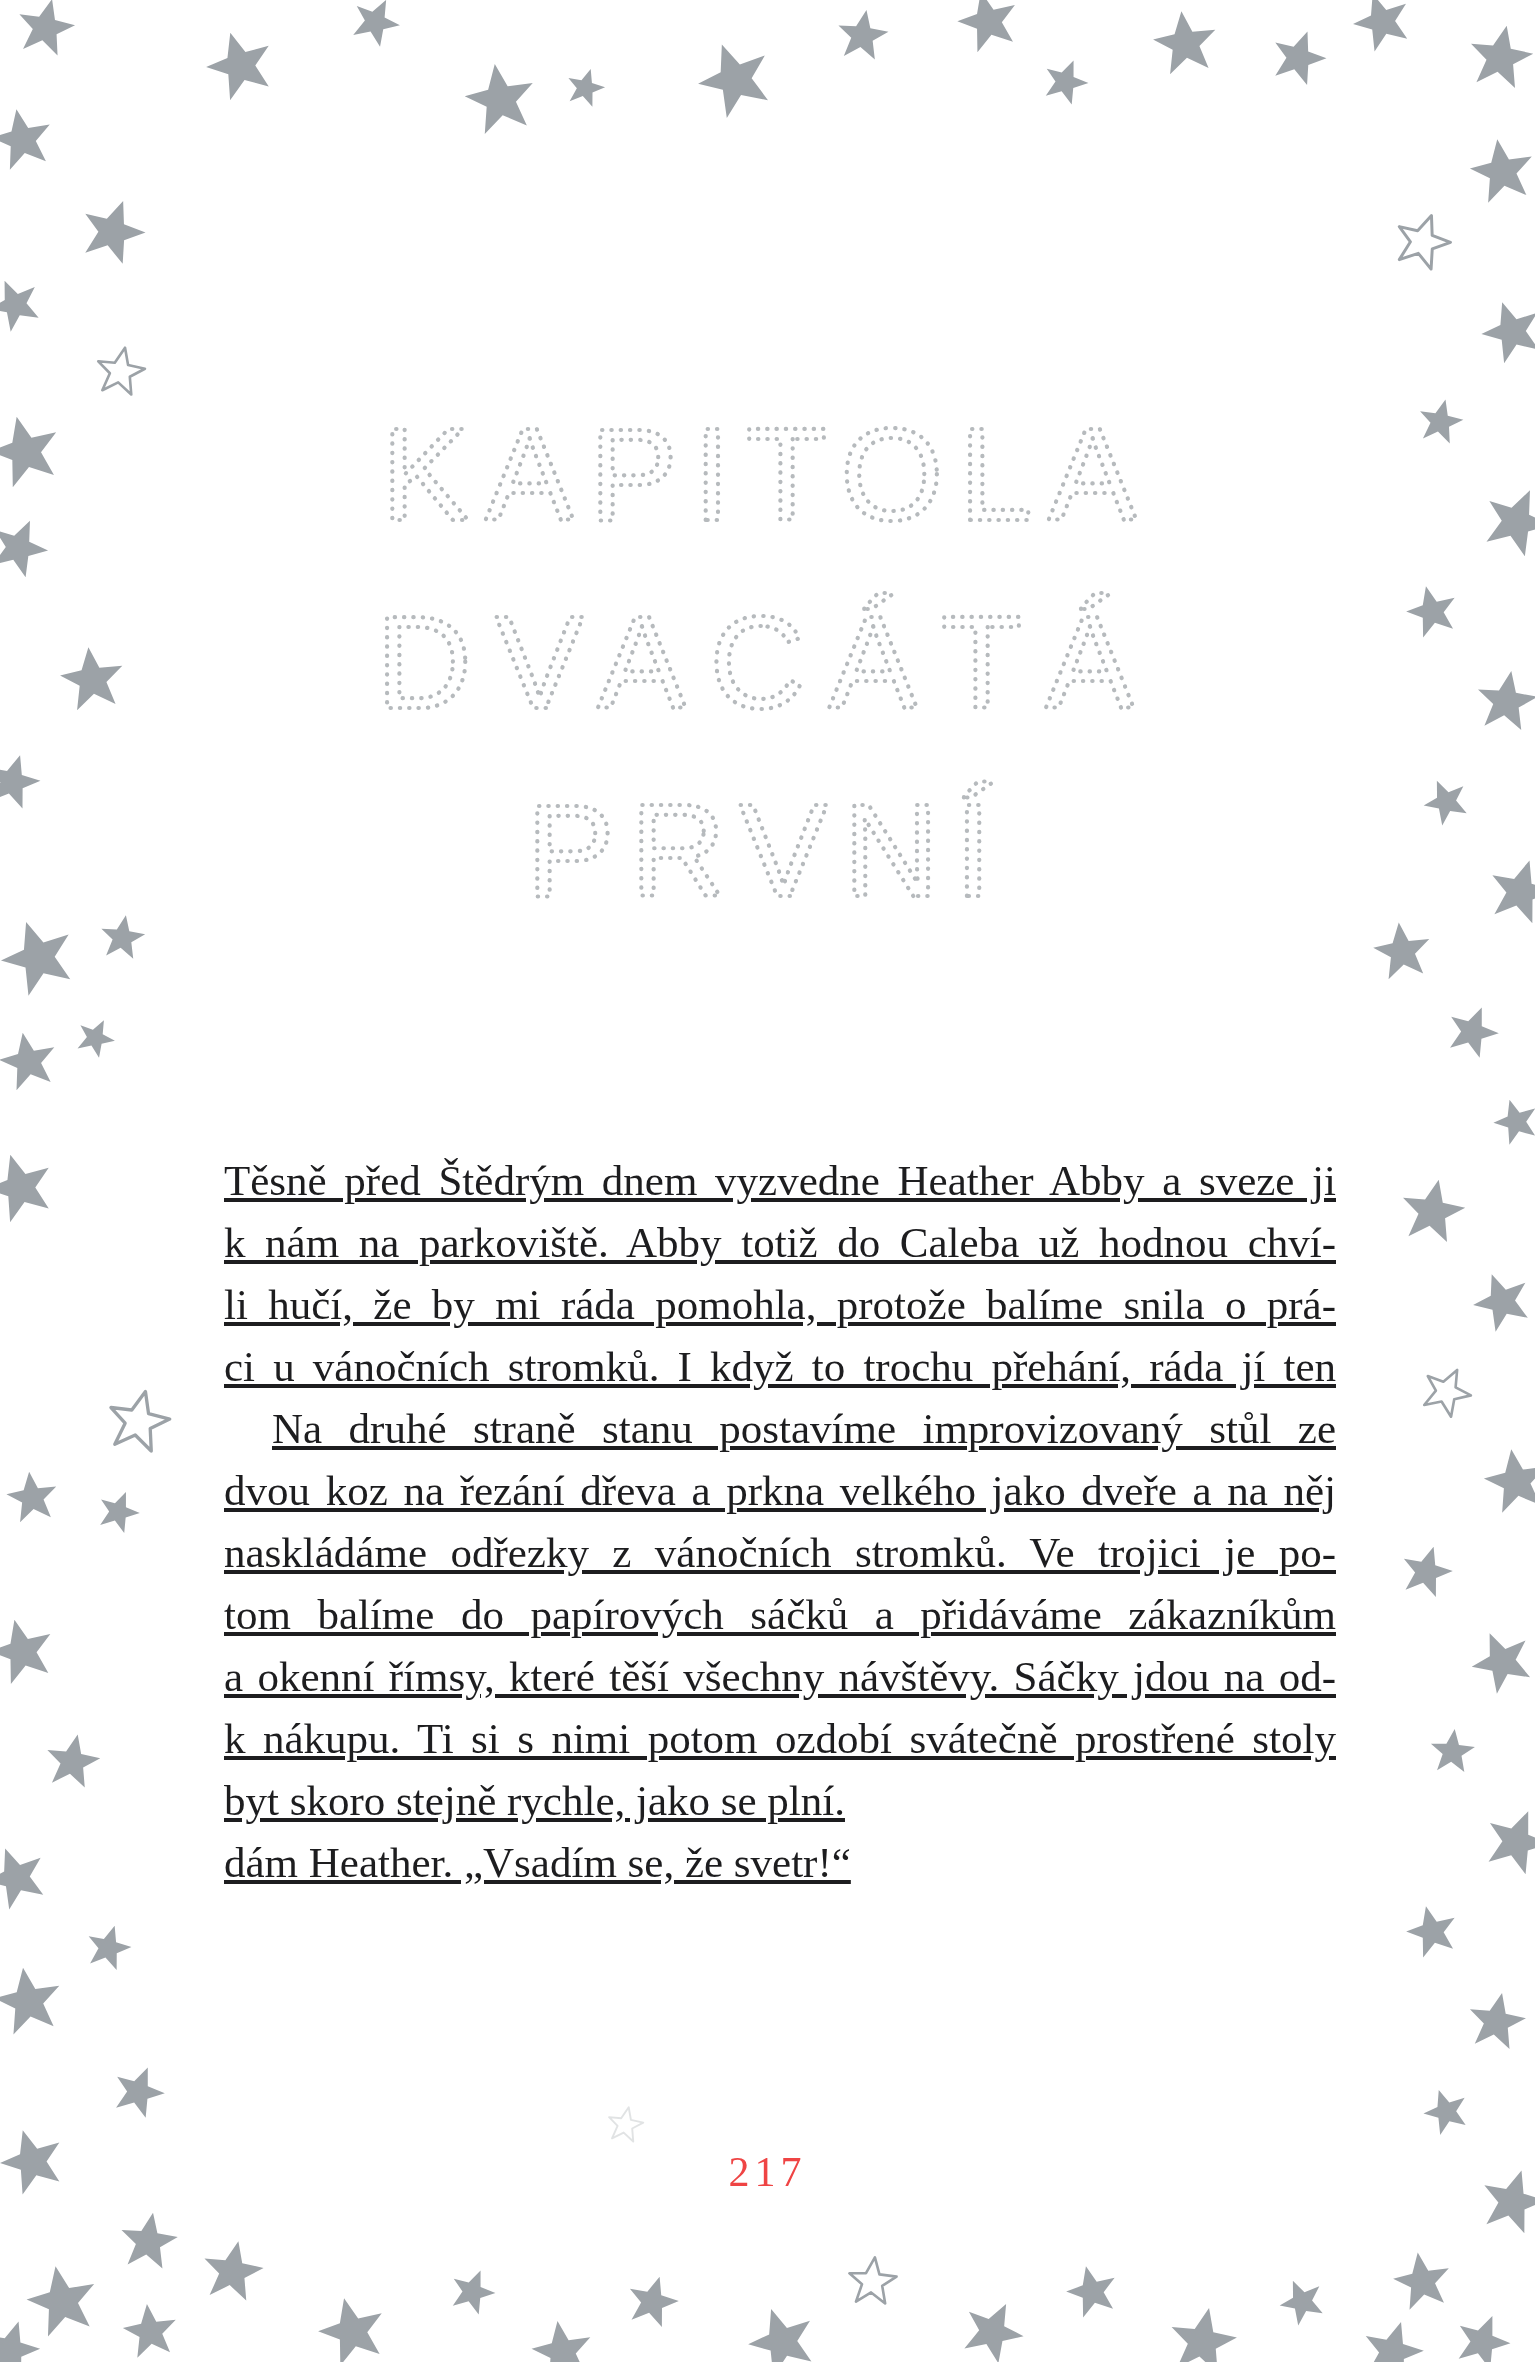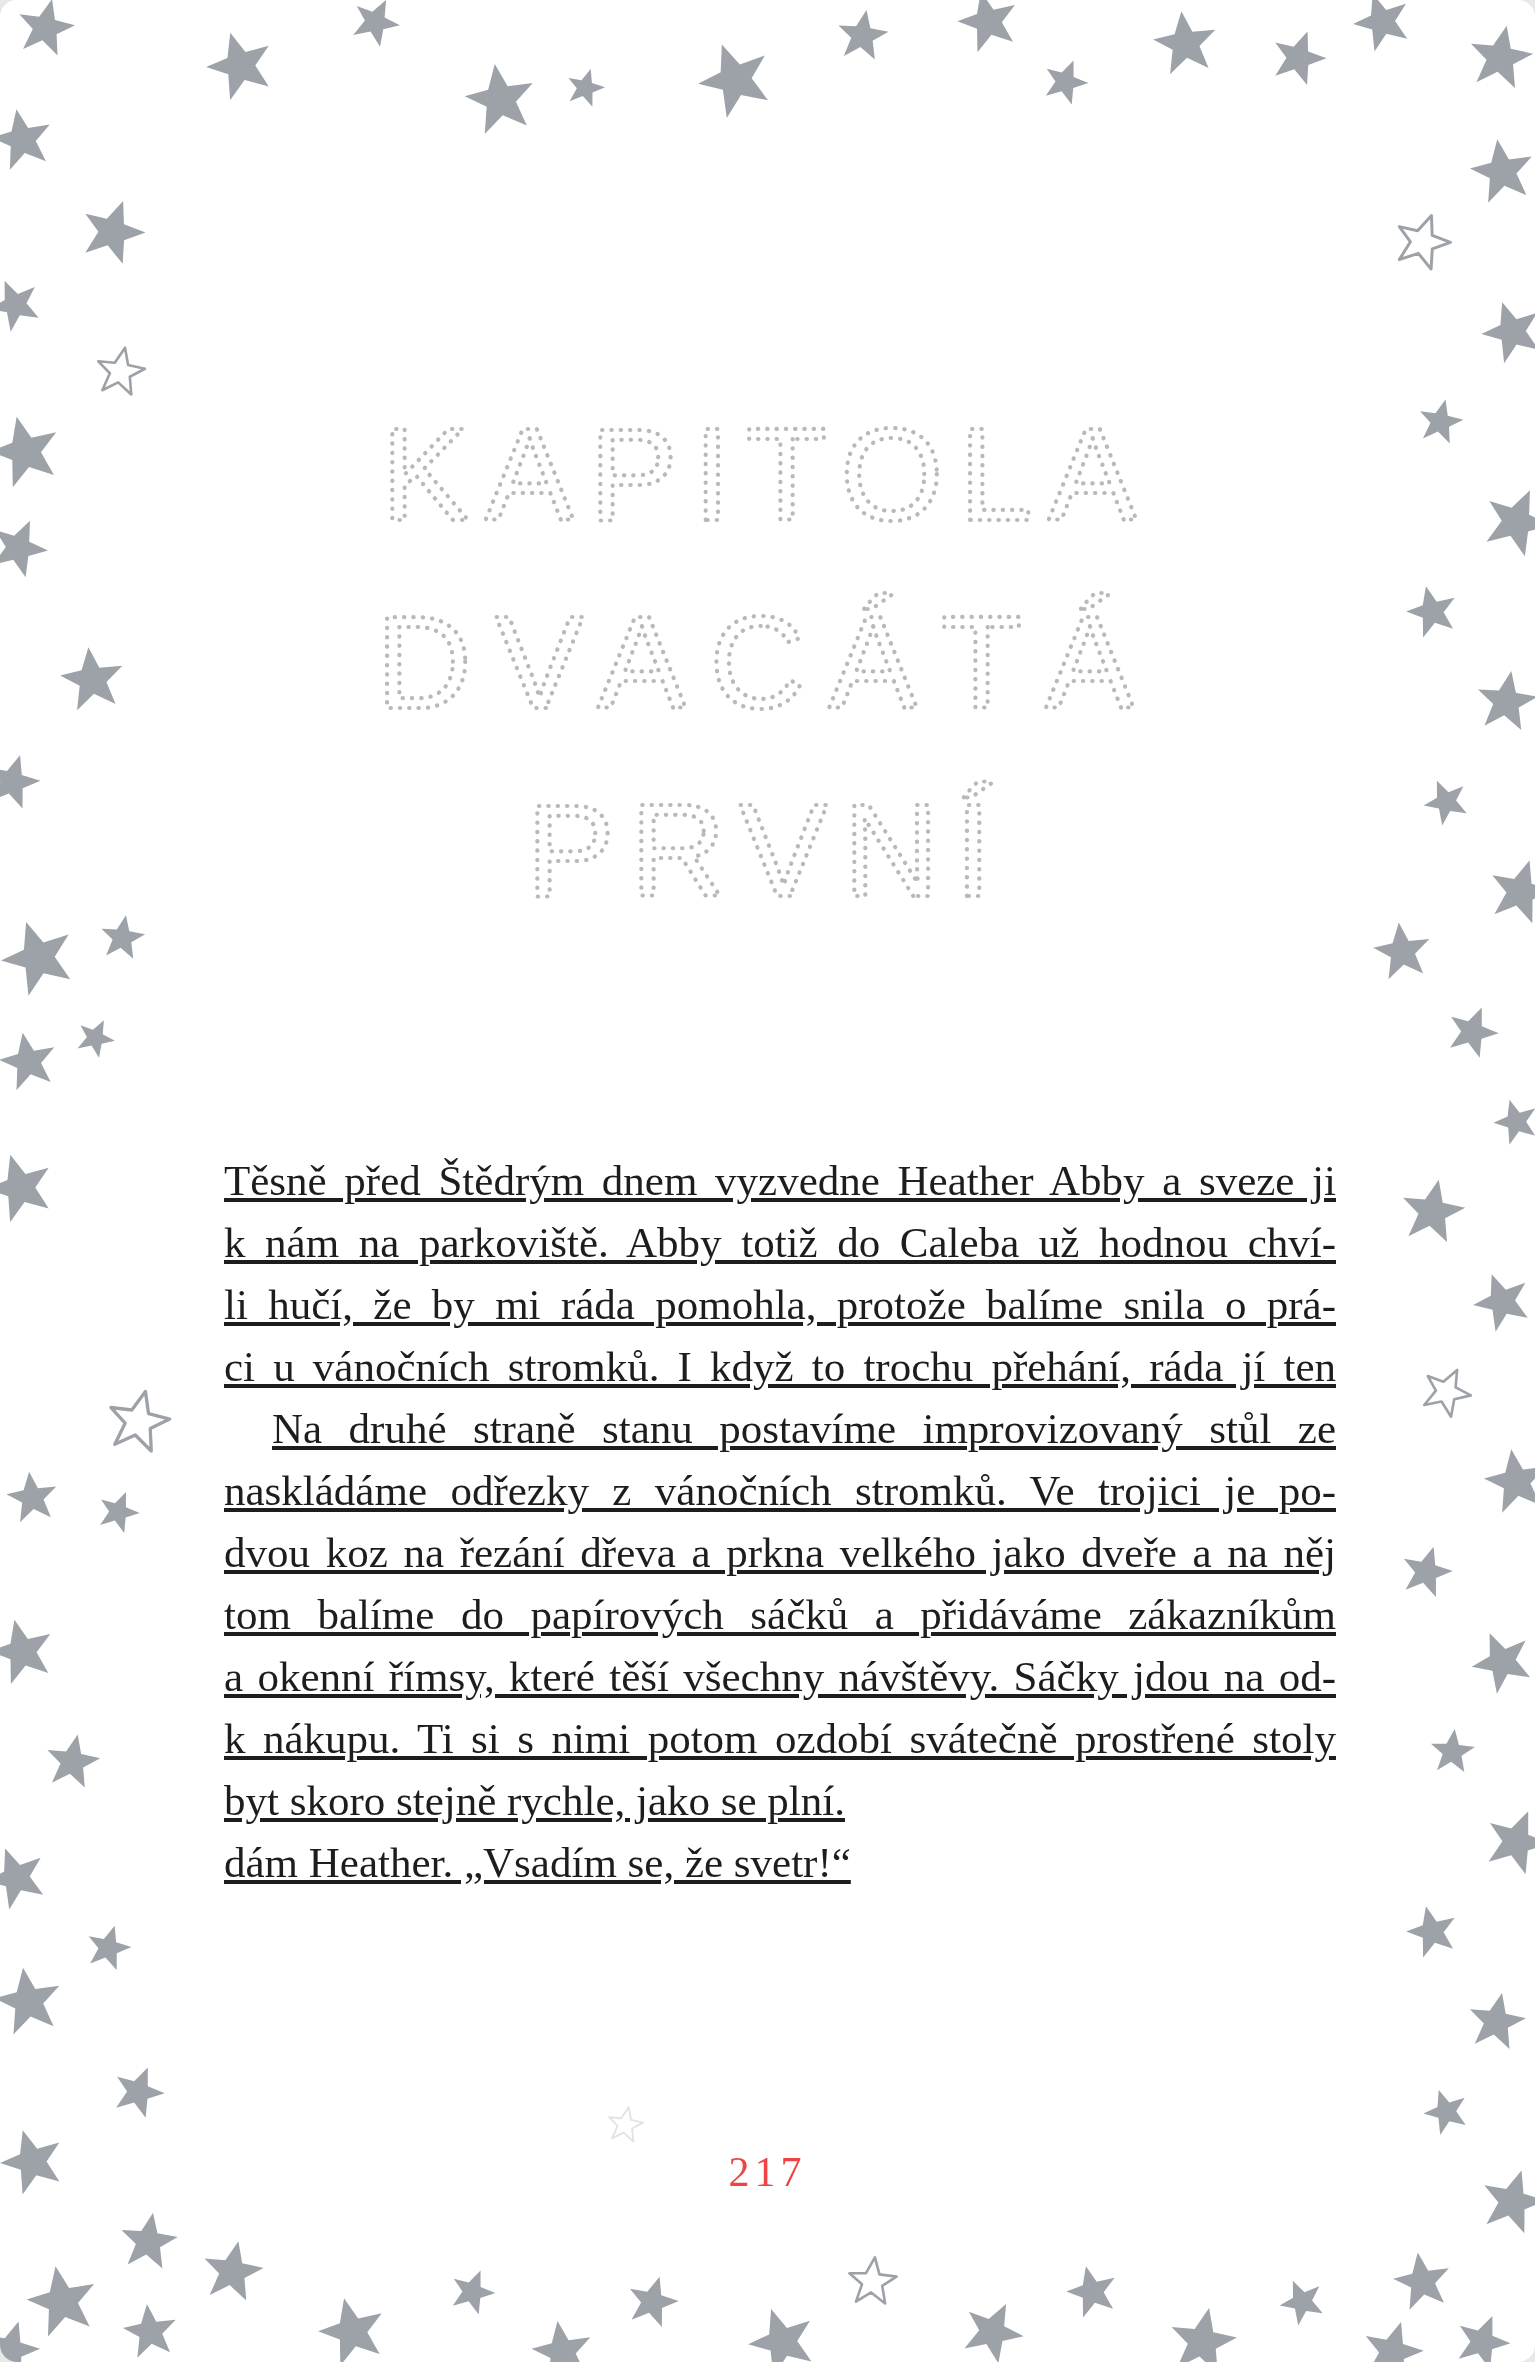--- a/index.html
+++ b/index.html
@@ -1,20 +1,19 @@
 <!DOCTYPE html>
 <html style="--star-gray: #9ca2a7; --title-dot-gray: #b6babd; --text-black: #1d1d1f;"><head>
 <meta charset="utf-8">
 <style>
   html,body { margin:0; padding:0; background:#e8e8e8; }
   .page {
     position:relative; width:1535px; height:2362px; margin:0 auto;
     background:#ffffff; overflow:hidden;
     font-family:"Liberation Serif", serif;
-    border-radius:17px;
   }
   svg.layer { position:absolute; left:0; top:0; width:1535px; height:2362px; pointer-events:none; }
 
   
   .stars-solid use { fill:var(--star-gray,#9ca2a7); }
   .stars-outline use { fill:none; stroke:var(--star-gray,#9ca2a7); stroke-width:3.5; stroke-linejoin:round; }
 
   
   .title-line {
     font-family:"Liberation Sans", sans-serif;
@@ -145,22 +144,22 @@
 
   <main class="body-text">
     <p class="para">
       <span class="line">Těsně před Štědrým dnem vyzvedne Heather Abby a sveze ji</span>
       <span class="line">k nám na parkoviště. Abby totiž do Caleba už hodnou chví-</span>
       <span class="line">li hučí, že by mi ráda pomohla, protože balíme snila o prá-</span>
       <span class="line">ci u vánočních stromků. I když to trochu přehání, ráda jí ten</span>
     </p>
     <p class="para">
       <span class="line ind">Na druhé straně stanu postavíme improvizovaný stůl ze</span>
+      <span class="line">dvou koz na řezání dřeva a prkna velkého jako dveře a na něj</span>
       <span class="line">naskládáme odřezky z vánočních stromků. Ve trojici je po-</span>
-      <span class="line">dvou koz na řezání dřeva a prkna velkého jako dveře a na něj</span>
       <span class="line">tom balíme do papírových sáčků a přidáváme zákazníkům</span>
       <span class="line">a okenní římsy, které těší všechny návštěvy. Sáčky jdou na od-</span>
       <span class="line">k nákupu. Ti si s nimi potom ozdobí svátečně prostřené stoly</span>
       <span class="line last">byt skoro stejně rychle, jako se plní.</span>
     </p>
     <p class="para">
       <span class="line last">dám Heather. „Vsadím se, že svetr!“</span>
     </p>
   </main>
 

